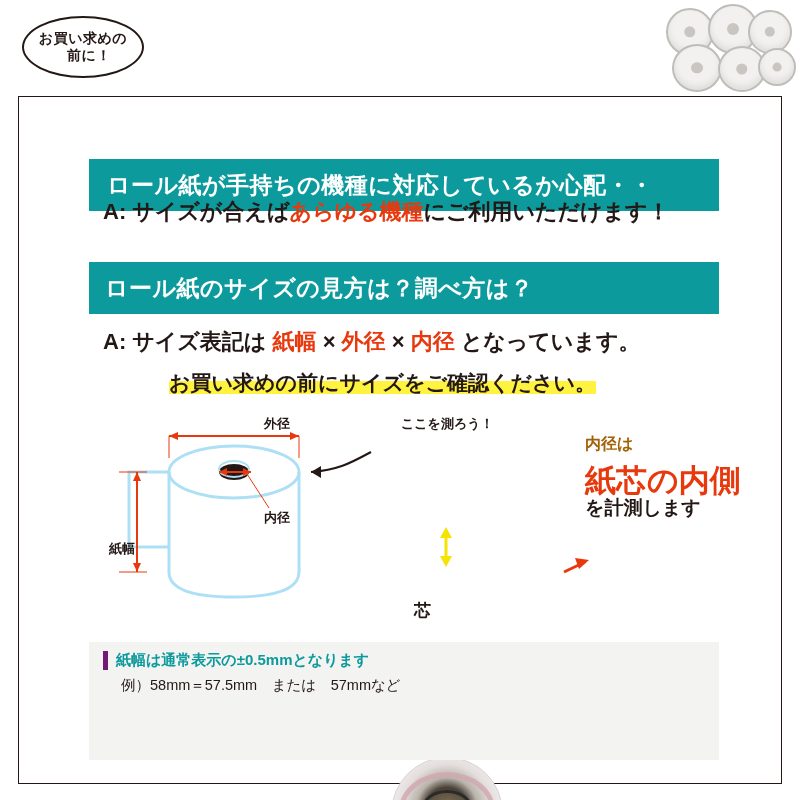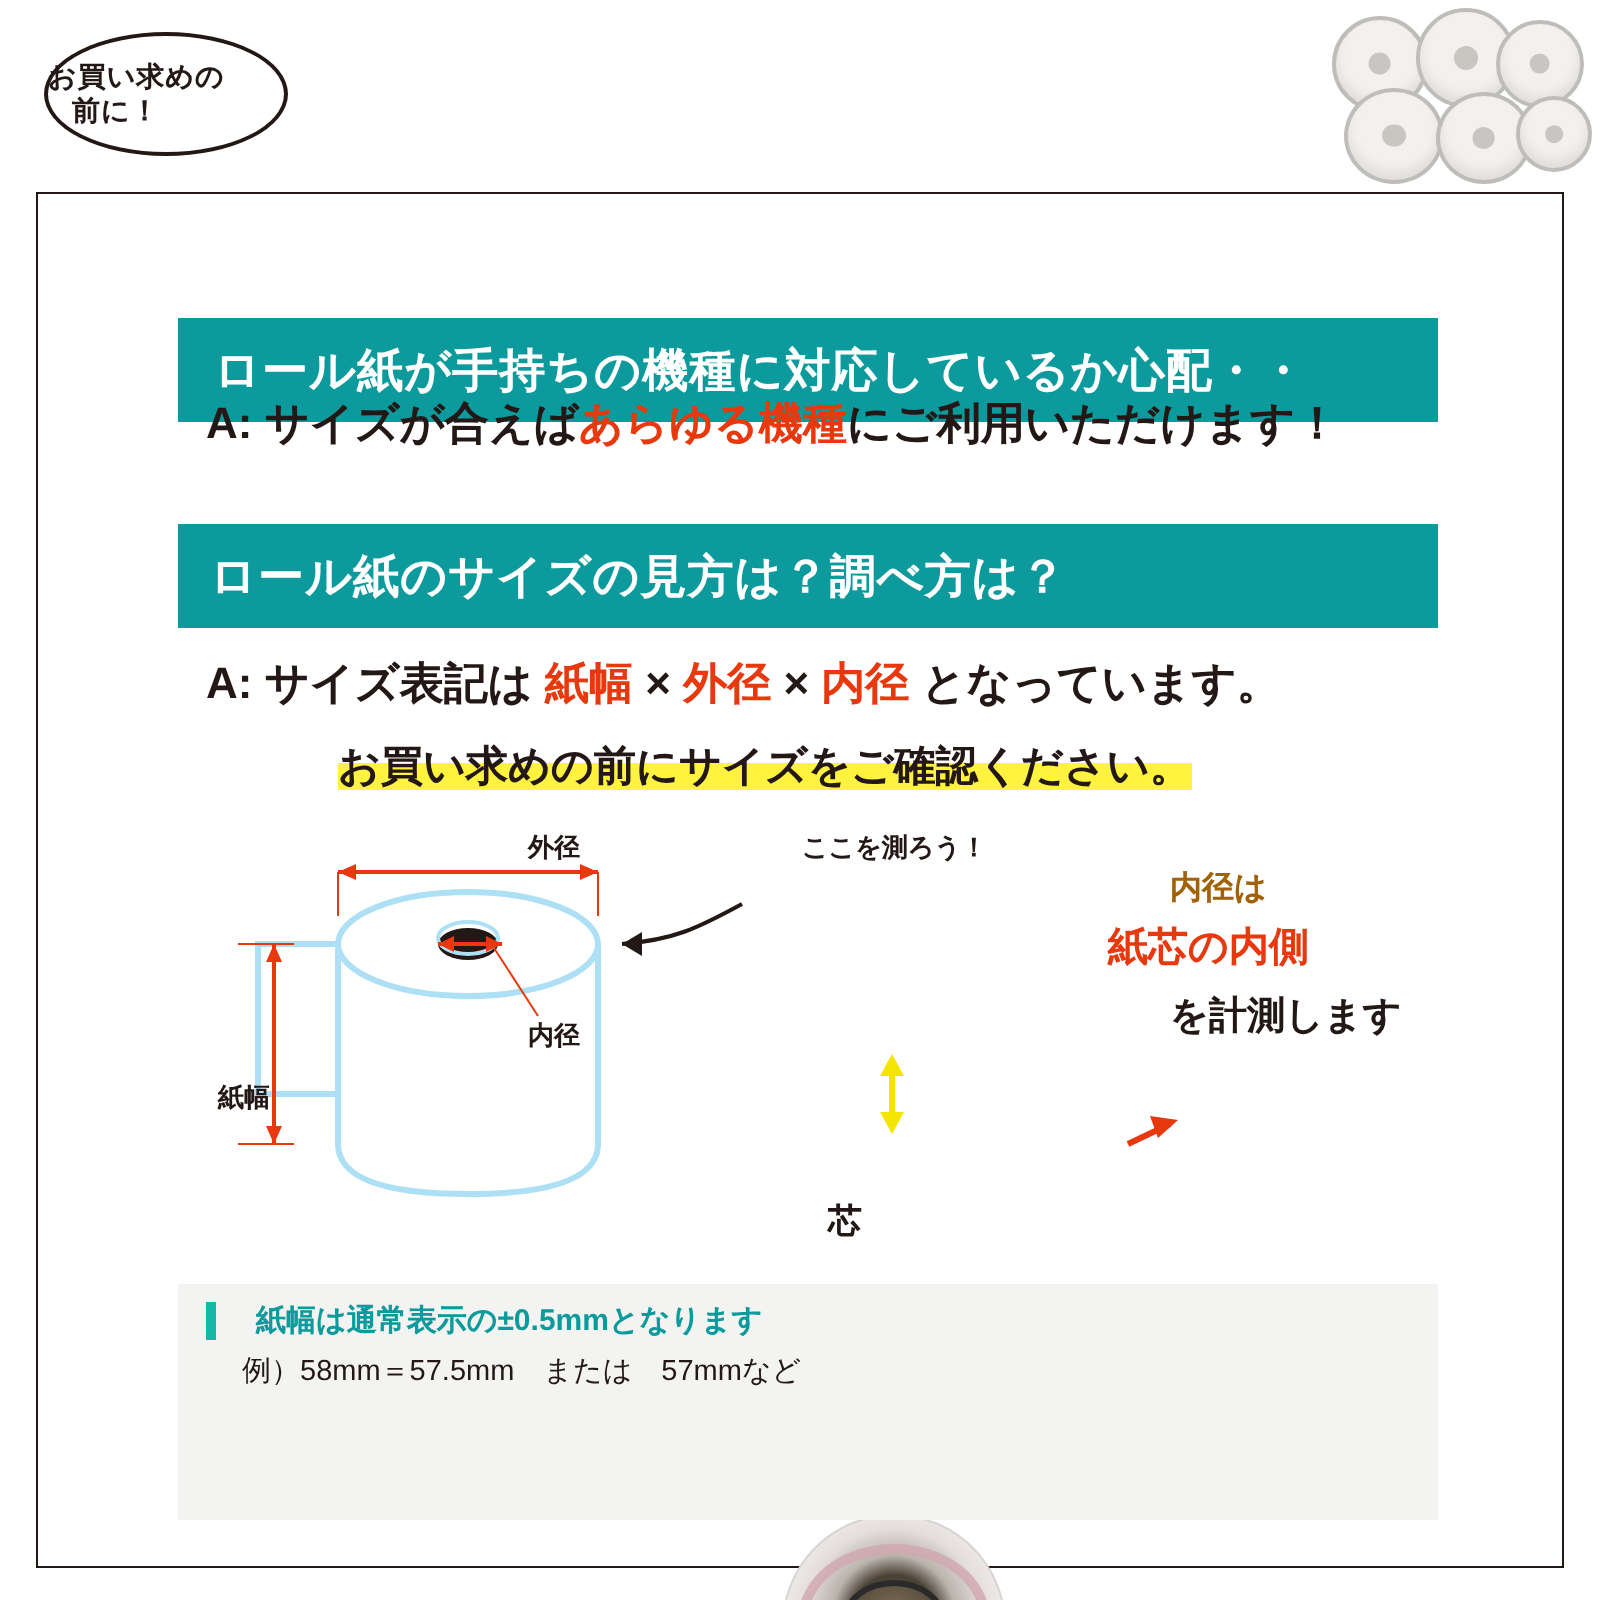--- a/index.html
+++ b/index.html
@@ -29,20 +29,21 @@
     width: 800px; height: 92px;
   }
   .badge {
     position: absolute;
     left: 22px; top: 16px;
     width: 118px; height: 58px;
     border: 2px solid #231815;
     border-radius: 50% / 50%;
     display: flex;
     flex-direction: column;
+    align-items: center;
     justify-content: center;
     line-height: 1.25;
     font-size: 14px;
     font-weight: bold;
     letter-spacing: 0.5px;
     color: #231815;
     background: #fff;
   }
   .badge .l2 { padding-left: 12px; }
   .title {
@@ -145,21 +146,21 @@
   #lbl-here { left: 382px; top: 318px; }
   #lbl-shin { left: 395px; top: 502px; font-size: 17px; }
 
   .redtext {
     position: absolute;
     color: #e8380d;
     font-weight: bold;
     white-space: nowrap;
   }
   #rt1 { left: 566px; top: 337px; font-size: 16px; color:#a16207;}
-  #rt2 { left: 535px; top: 363px; font-size: 20px; }
+  #rt2 { left: 566px; top: 363px; font-size: 31px; }
   #rt3 { left: 566px; top: 398px; font-size: 19px; color:#231815;}
 
   .photo {
     position: absolute;
     left: 372px; top: 345px;
     width: 110px; height: 110px;
     border-radius: 50%;
     background: radial-gradient(circle at 50% 46%, #6d6151 0%, #4a4136 26%, #b9b3ab 38%, #e4dedd 55%, #efeceb 70%, #fbfafa 100%);
     border: 1px solid #d8d4d2;
     overflow: hidden;
@@ -189,22 +190,22 @@
     left: 70px; top: 545px;
     width: 630px; height: 118px;
     background: #f3f3f1;
     box-sizing: border-box;
     padding: 9px 14px;
   }
   .footbox .fb-head {
     color: #0c9a9c;
     font-weight: bold;
     font-size: 15px;
-    border-left: 5px solid #14b8a6;
-    padding-left: 20px;
+    border-left: 5px solid #701a75;
+    padding-left: 8px;
     margin-bottom: 6px;
   }
   .footbox .fb-body {
     font-size: 14.5px;
     line-height: 1.55;
     color: #231815;
   }
   .footbox .fb-ex {
     font-size: 14.5px;
     margin-top: 4px;

